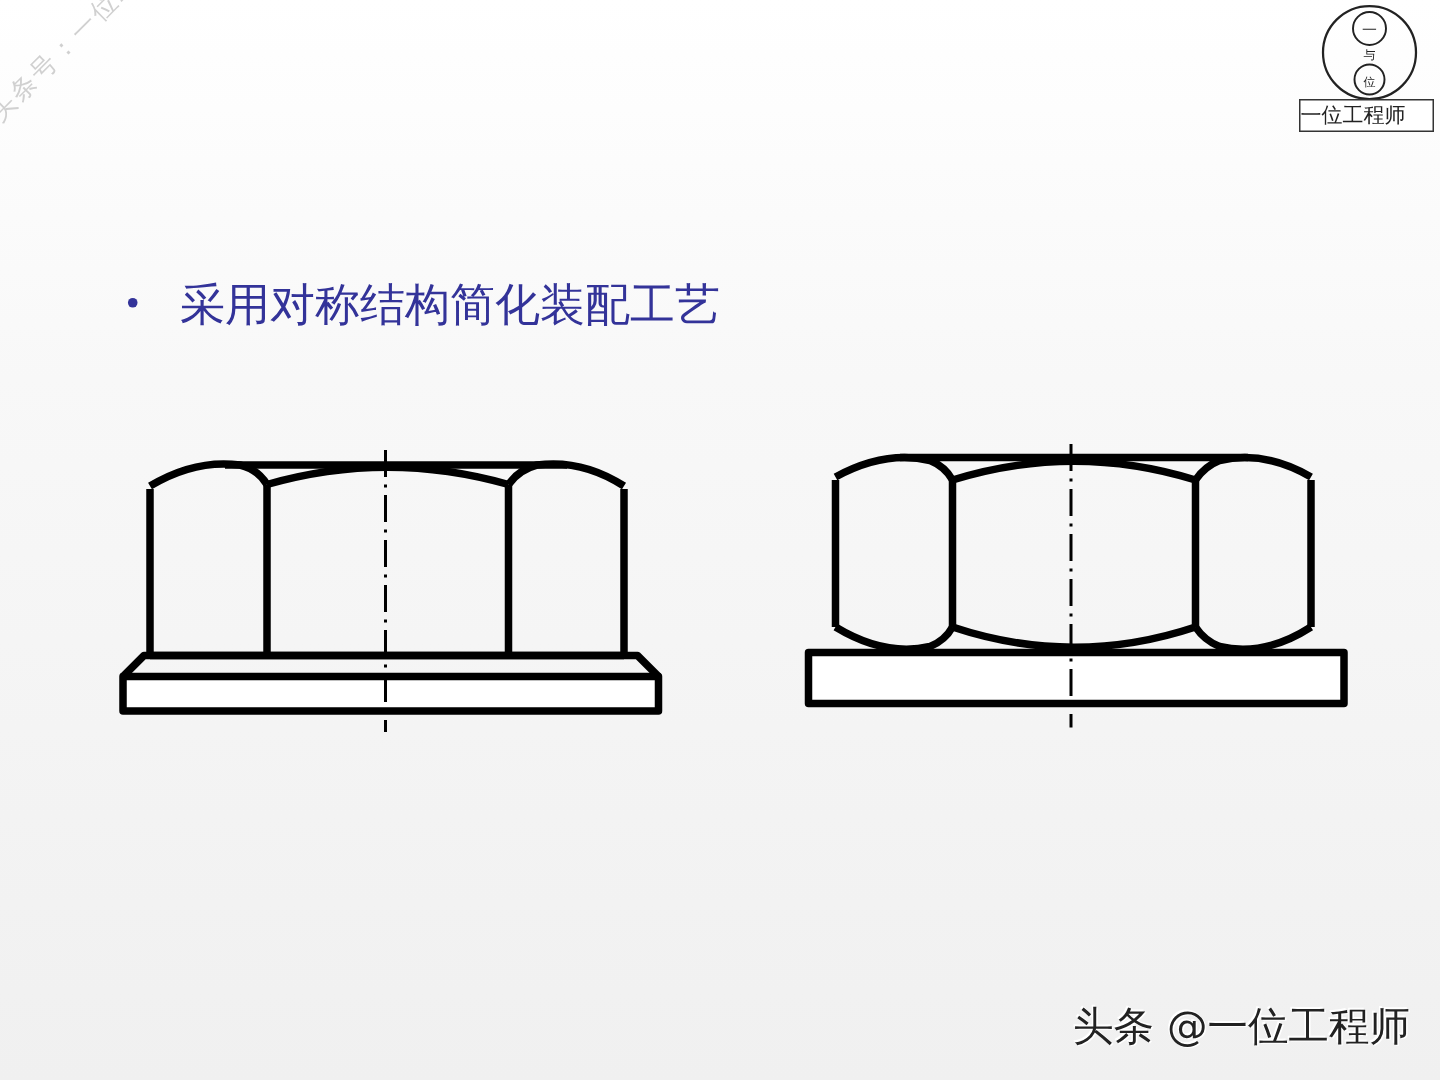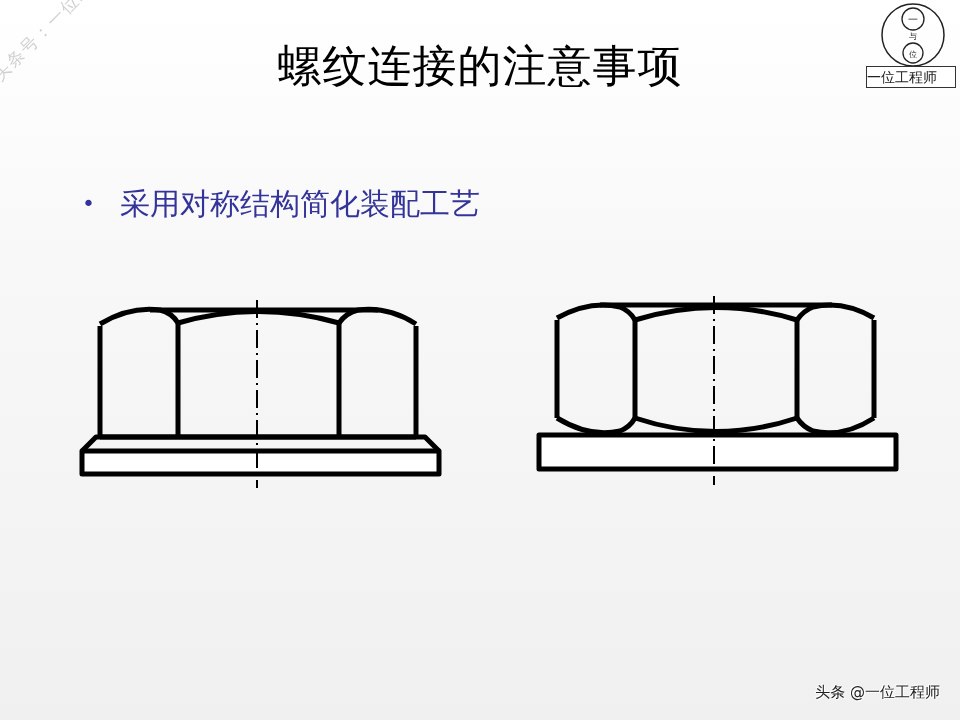--- a/index.html
+++ b/index.html
@@ -26,33 +26,32 @@
   }
   .logo {
     position: absolute; left: 866px; top: 2px; width: 92px; height: 88px;
   }
   .logo-caption {
     position: absolute; left: 866px; top: 66px; width: 88px; height: 20px;
     border: 1.5px solid #333; background: #fff; font-size: 14px; color: #222;
     line-height: 20px;
   }
   .footer-watermark {
-    position: absolute; right: 20px; bottom: 18px; font-size: 15px; color: #222;
+    position: absolute; right: 20px; bottom: 18px; font-size: 27px; color: #222;
     text-shadow: 1px 1px 0 #fff, -1px -1px 0 #fff;
   }
   svg.figure { position: absolute; overflow: visible; }
 </style>
 </head>
 <body>
 
 <div class="slide">
 
   <div class="watermark-diag">头条号：一位工程师</div>
 
-  <div class="title">螺纹连接的注意事项</div>
 
   <div class="bullet-row">
     <span class="bullet-dot">•</span>
     <span>采用对称结构简化装配工艺</span>
   </div>
 
   <svg class="logo" viewBox="0 0 92 88">
     <circle cx="47" cy="33" r="31" fill="none" stroke="#222" stroke-width="1.5"></circle>
     <circle cx="47" cy="17" r="11" fill="none" stroke="#222" stroke-width="1.3"></circle>
     <circle cx="47" cy="51" r="10" fill="none" stroke="#222" stroke-width="1.3"></circle>

